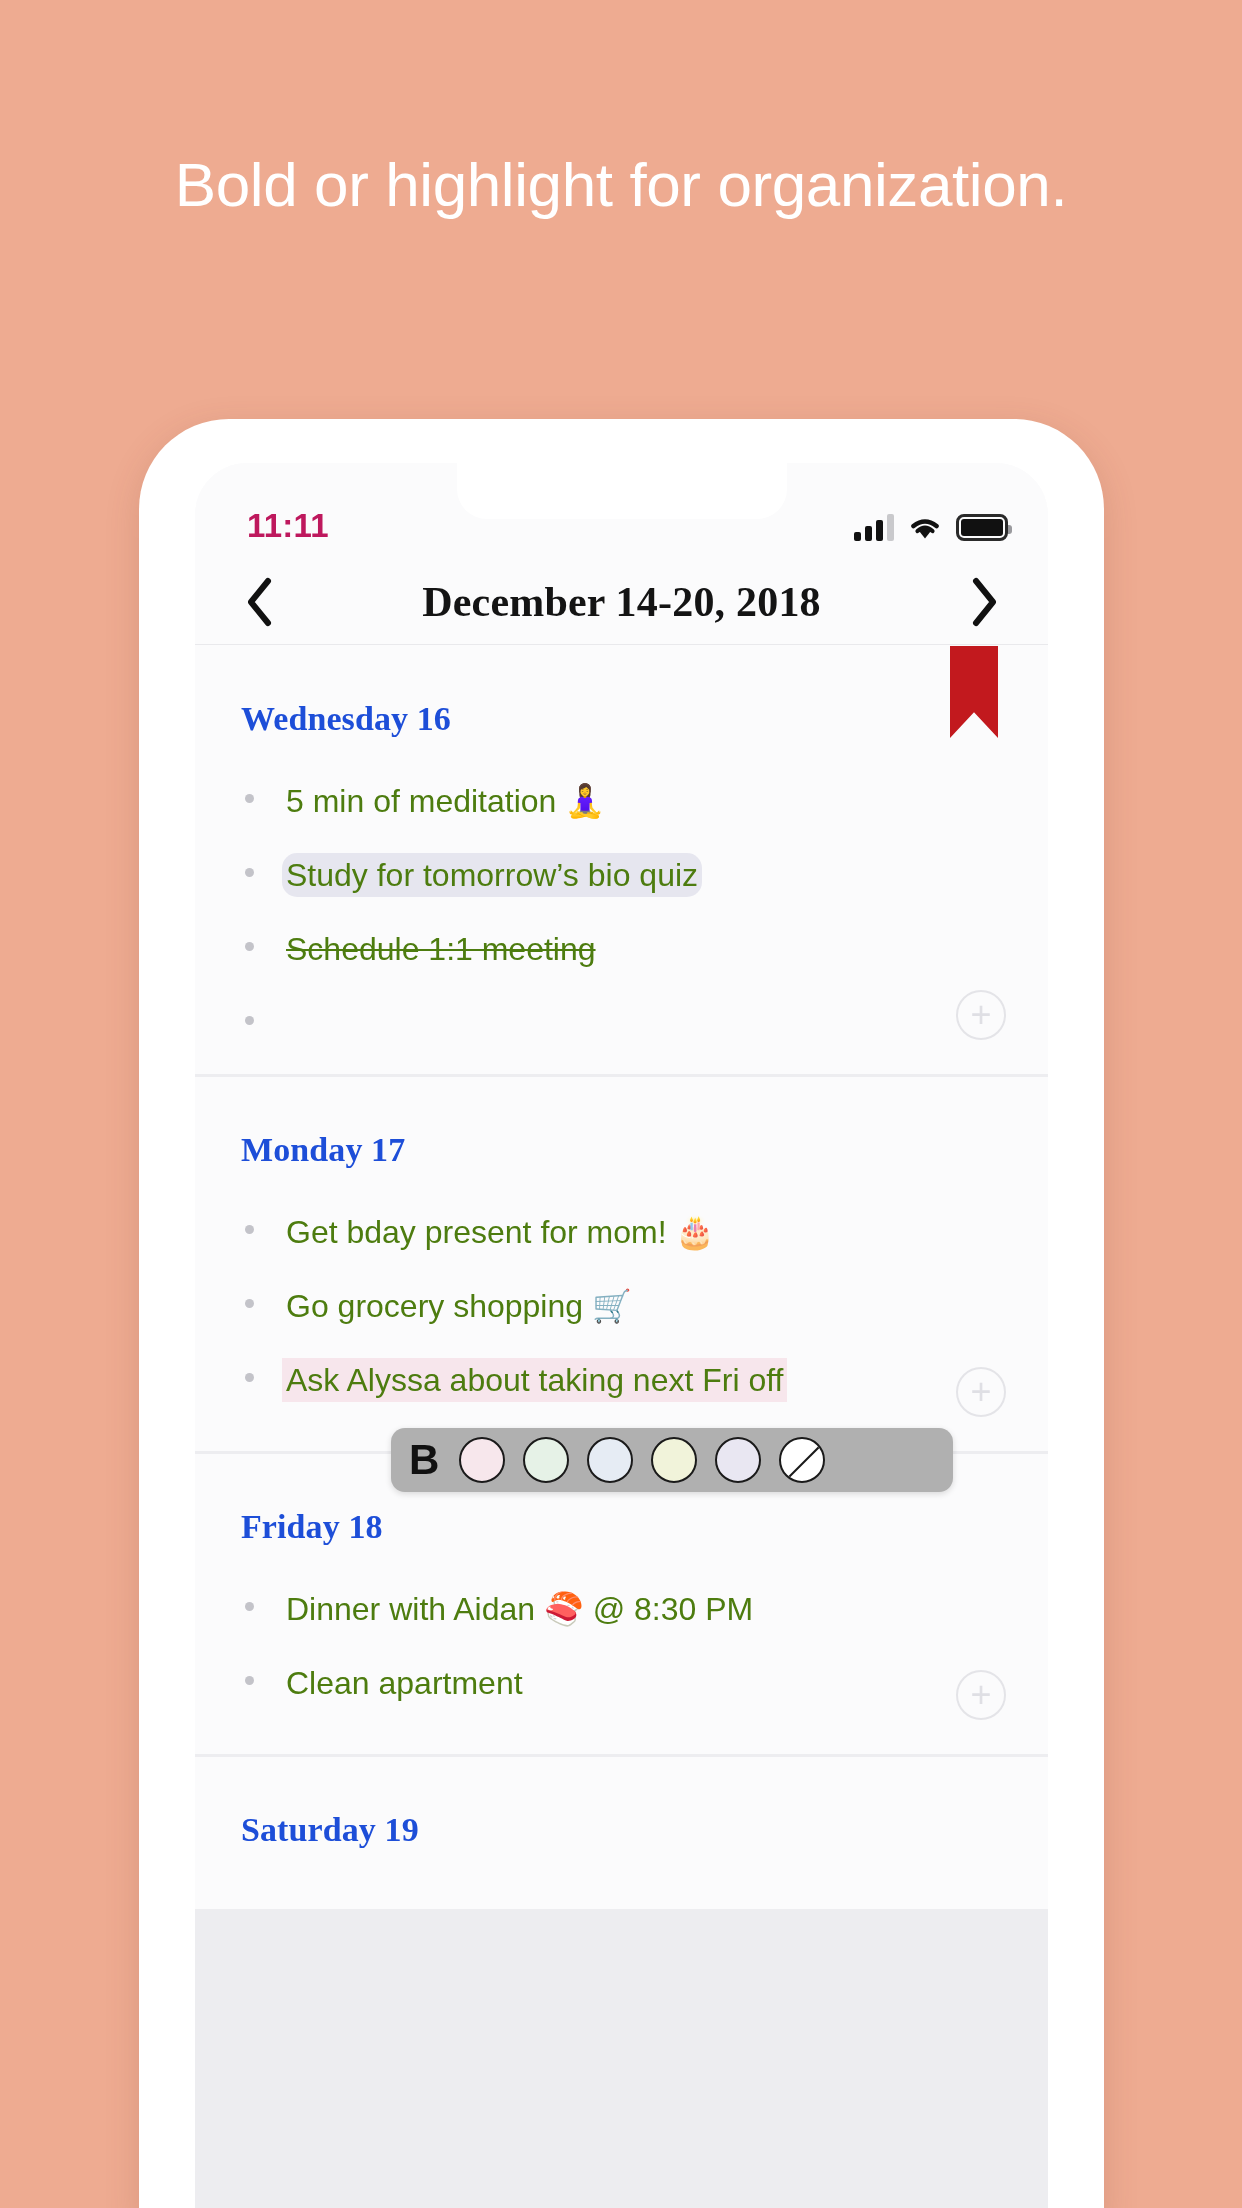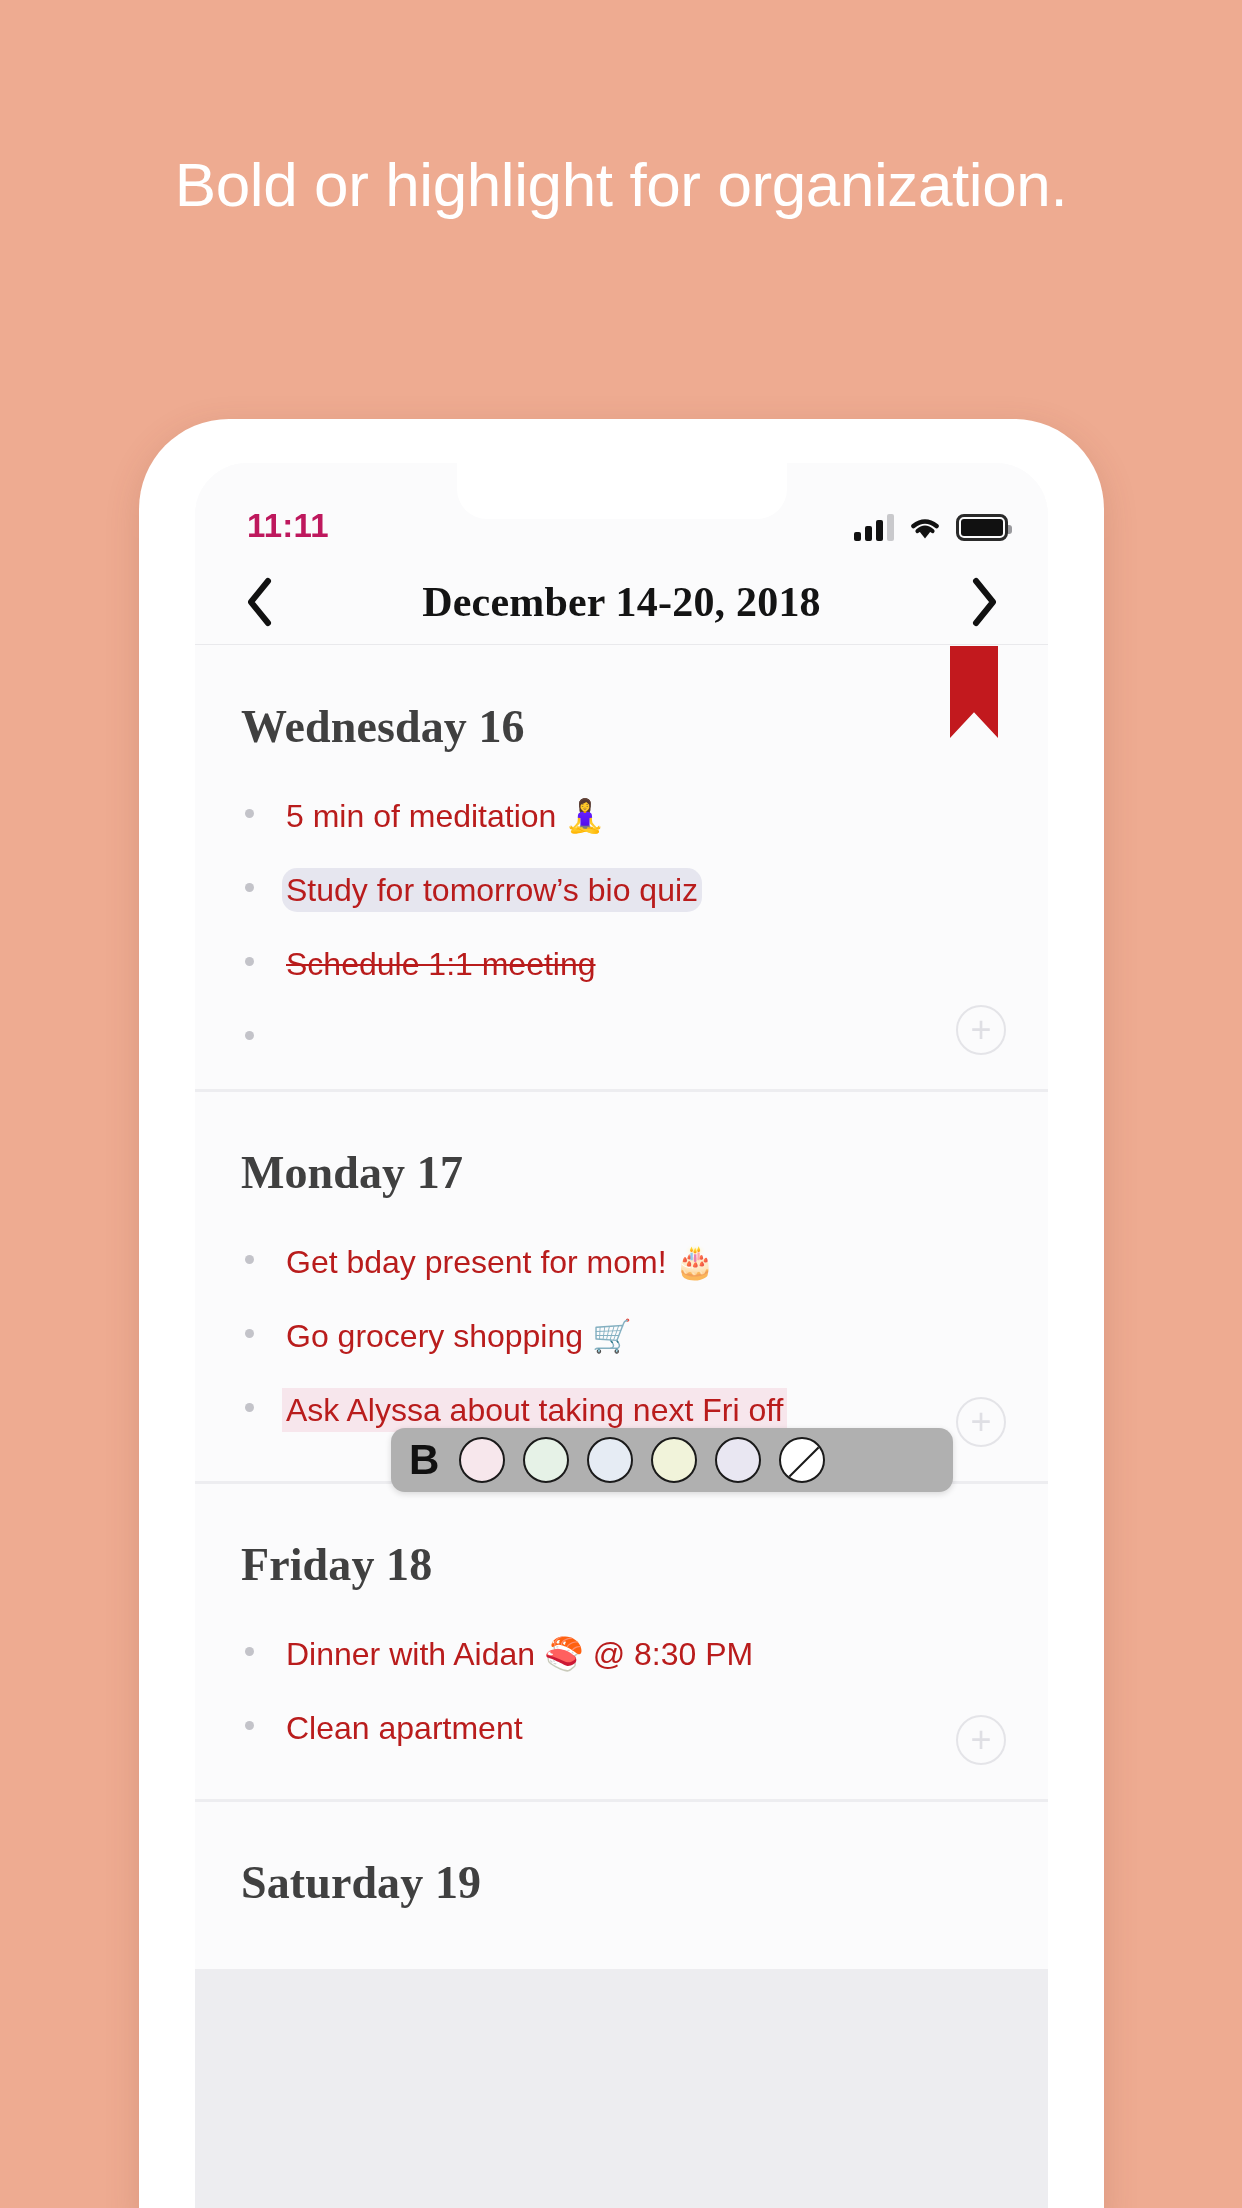--- a/index.html
+++ b/index.html
@@ -115,28 +115,28 @@
   }
   .card {
     position:relative;
     background:#fbfbfc;
     margin-bottom:3px;
     padding:54px 46px 34px 46px;
     min-height:120px;
   }
   .card-title {
     font-family:"Liberation Serif", serif;
-    font-size:46px; font-weight:bold; color:#404040;
+    font-size:34px; font-weight:bold; color:#1d4ed8;
     margin-bottom:26px;
     letter-spacing:0.1px;
   }
   .todo {
     display:flex; align-items:flex-start;
     padding:15px 0;
-    font-size:32px; color:#b91c1c;
+    font-size:32px; color:#4d7c0f;
     line-height:1.25;
     font-weight:300;
   }
   .bullet {
     flex:0 0 auto;
     width:9px; height:9px; border-radius:50%;
     background:#c3c3c9;
     margin:15px 28px 0 4px;
   }
   .todo-text { position:relative; display:inline-block; padding:2px 4px; }

